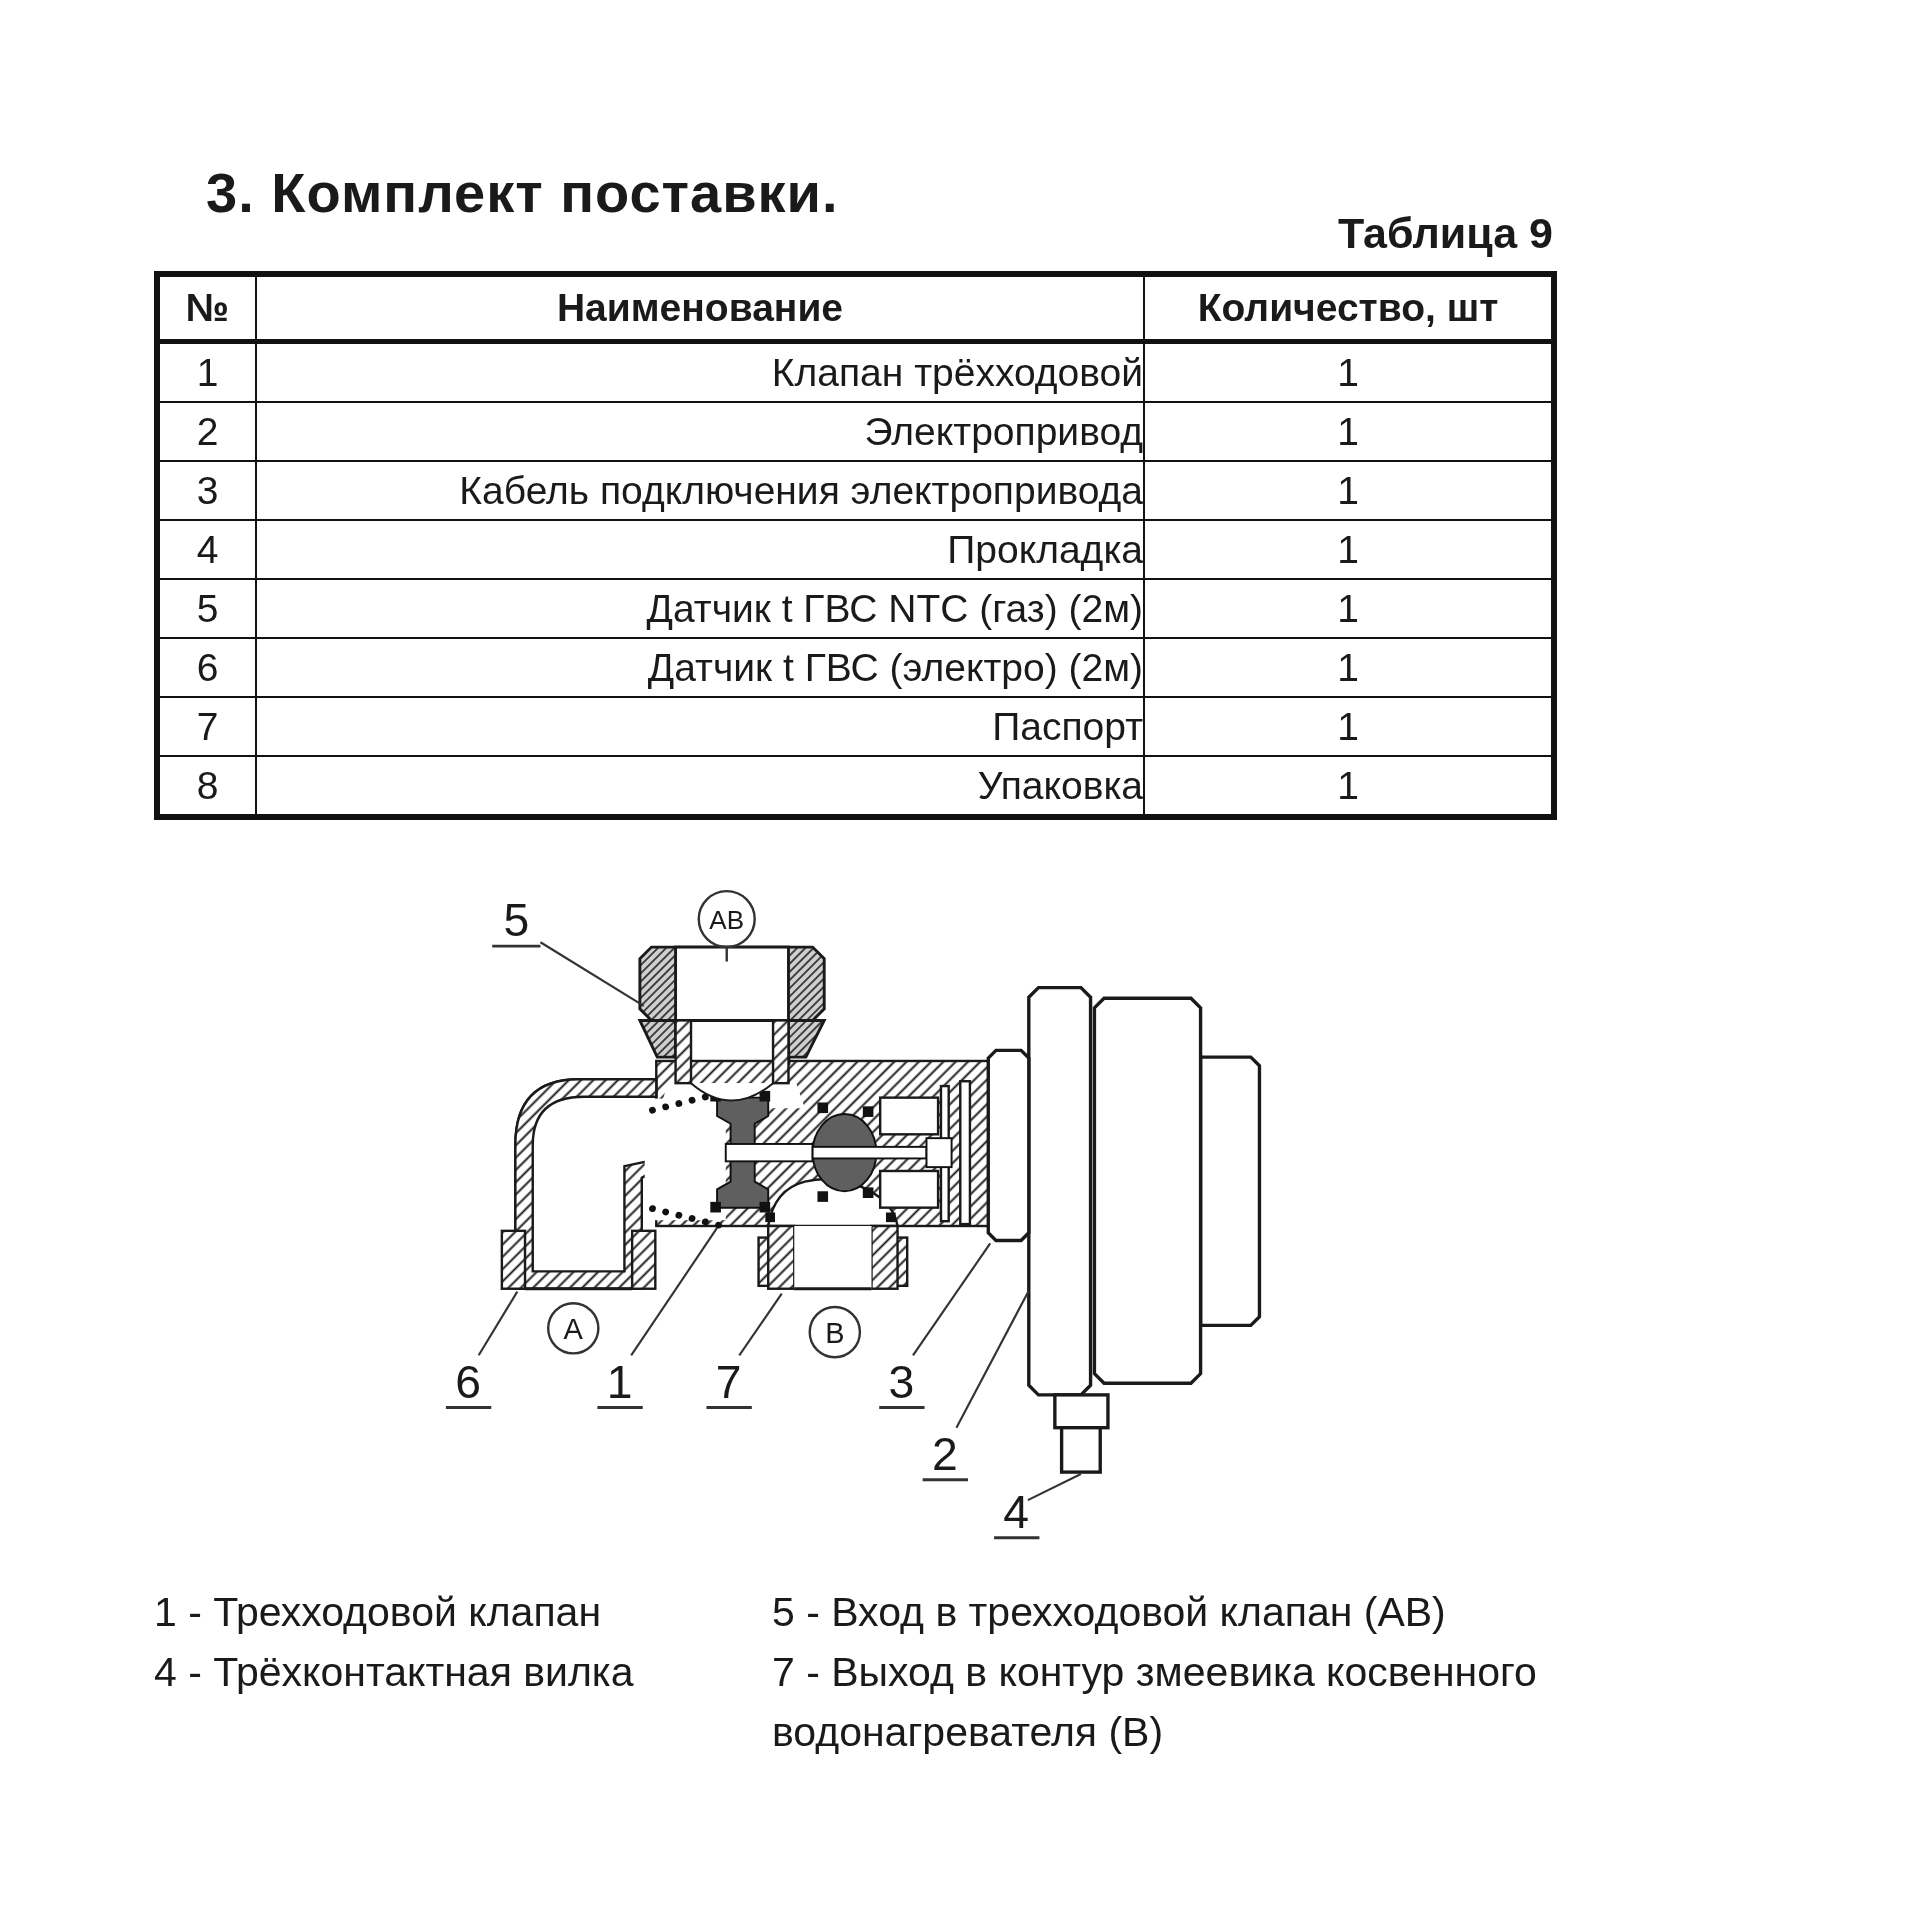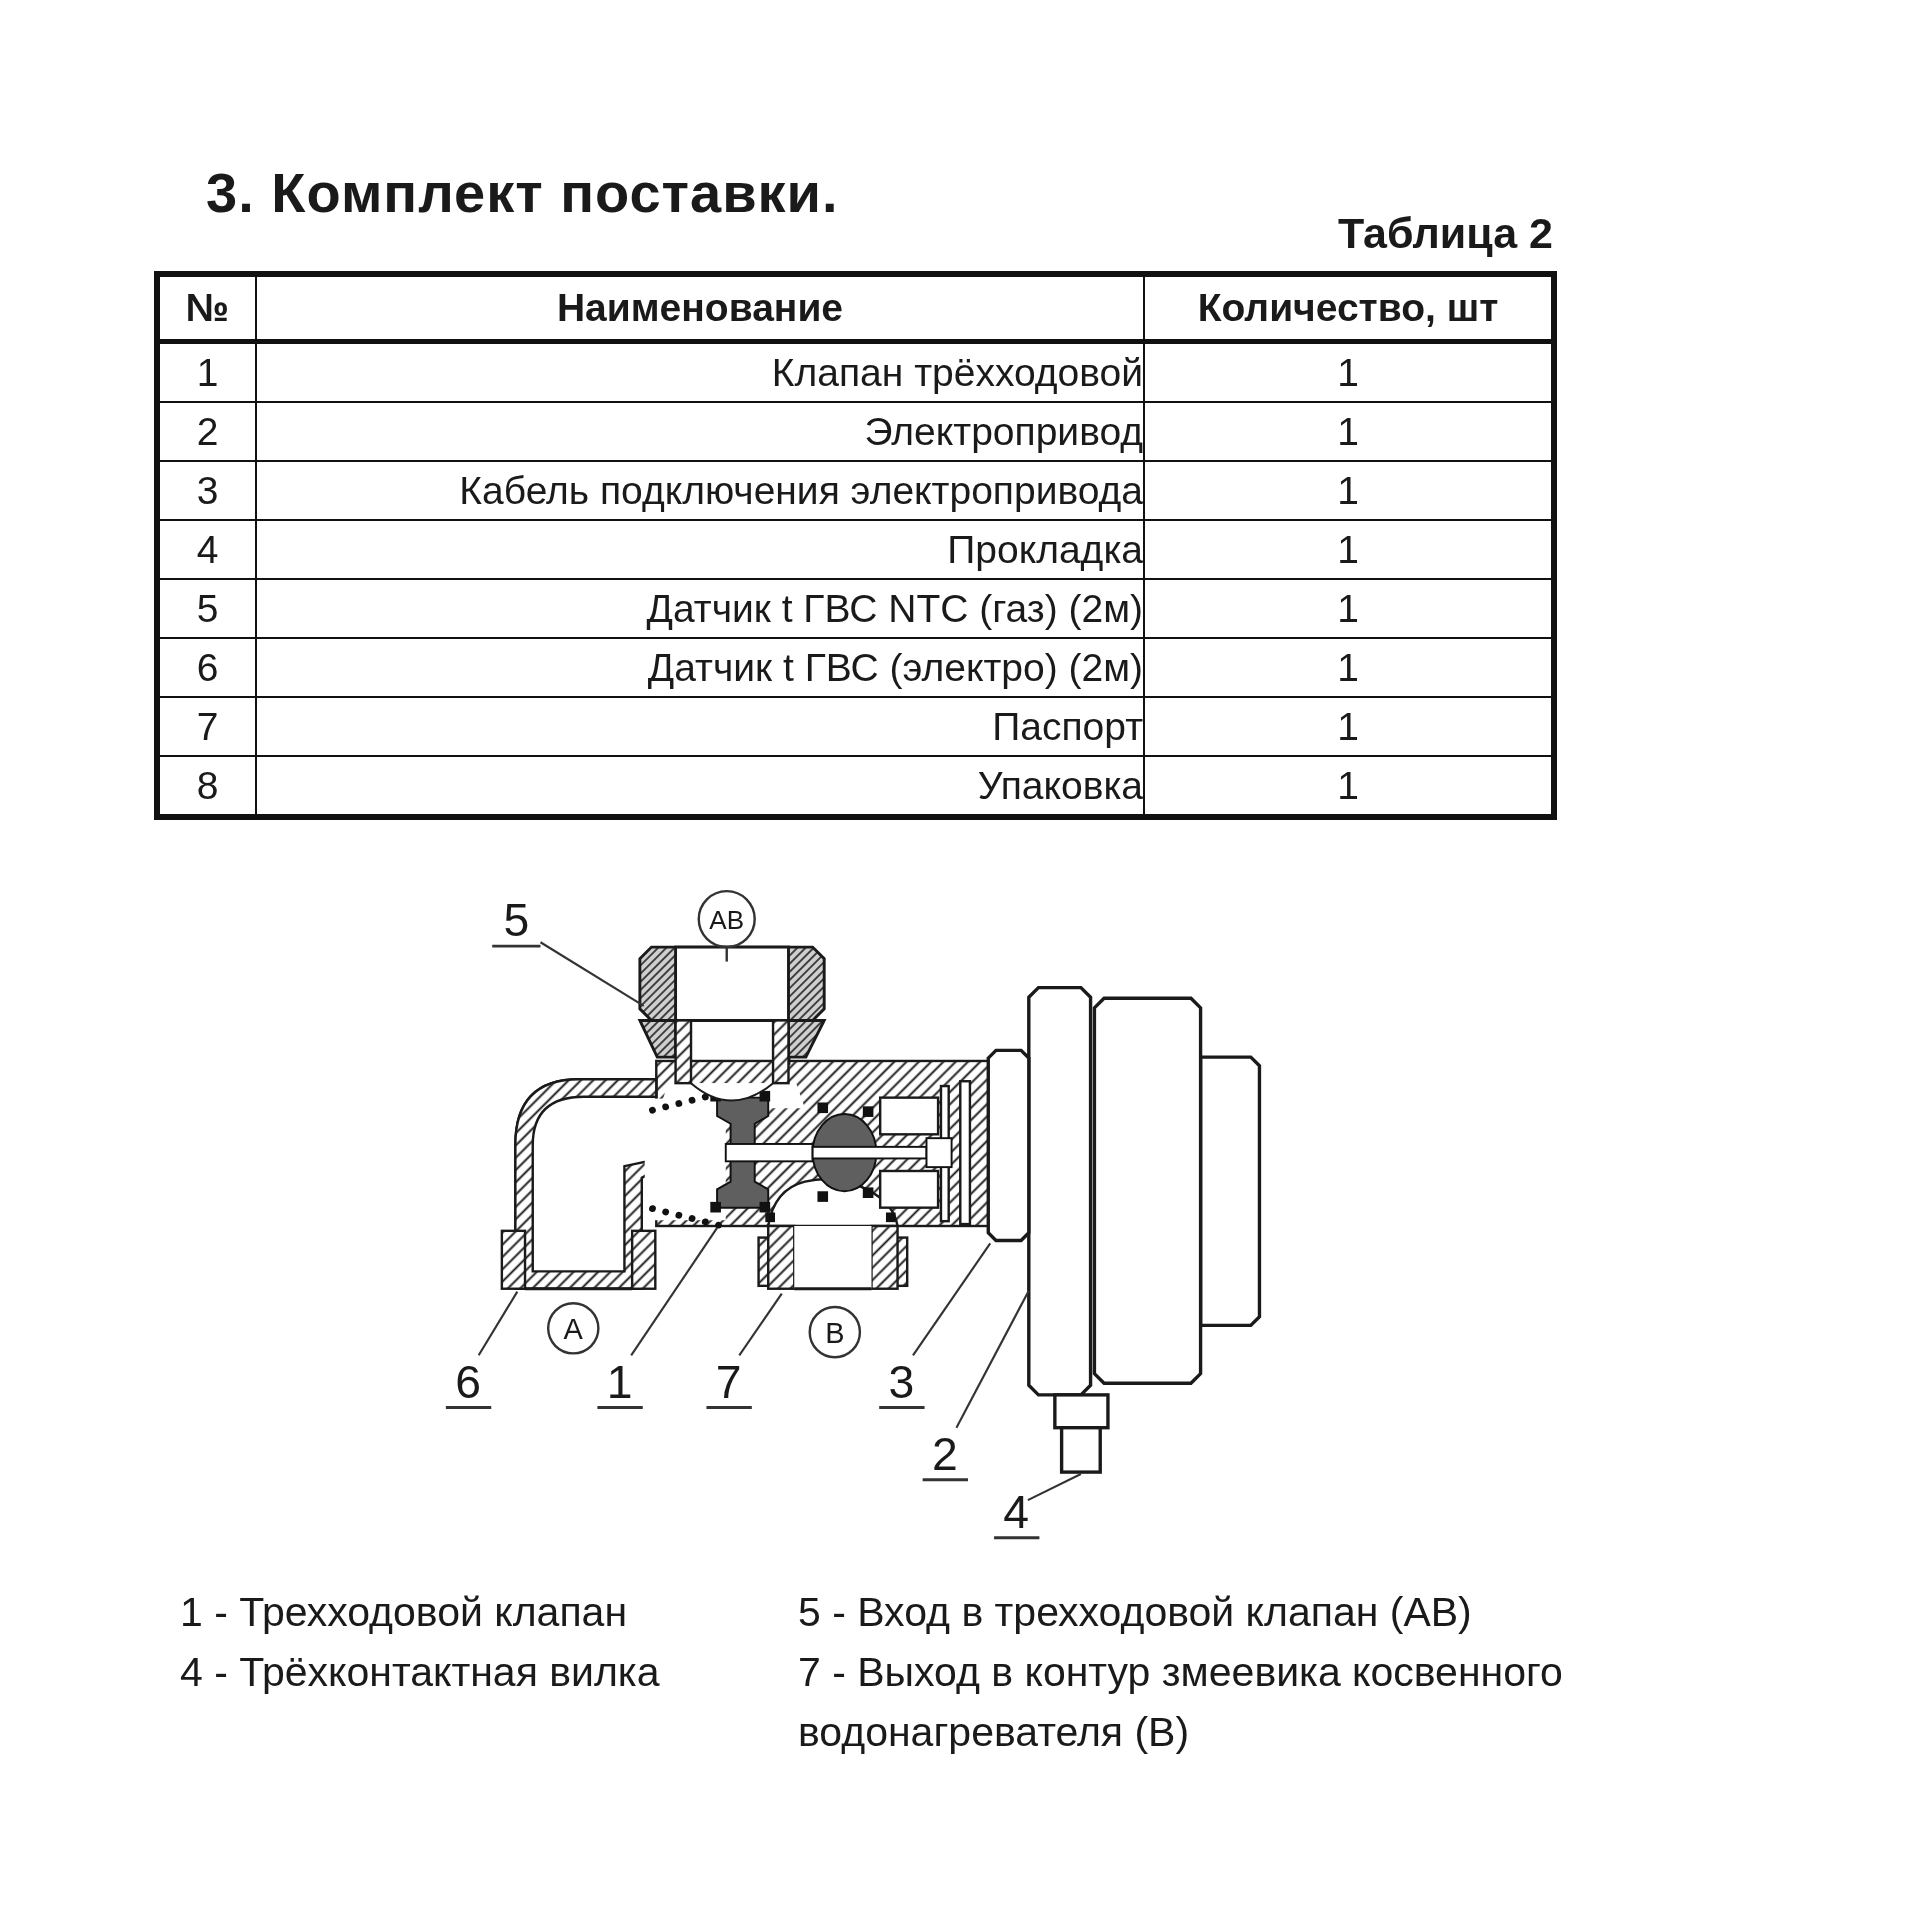--- a/index.html
+++ b/index.html
@@ -19,35 +19,35 @@
     height:62px;font-weight:bold;text-align:center;padding:0;
   }
   table.parts td{border:2.9px solid #111;height:57px;padding:0;}
   td.cell-num{text-align:center;}
   td.cell-name{text-align:right;padding-left:23px;}
   td.cell-qty{text-align:center;}
   col.c-num{width:99px}
   col.c-name{width:888px}
   col.c-qty{width:410px}
 
-  .legend-col{position:absolute;font-size:41px;line-height:60px;margin-left:26px;}
+  .legend-col{position:absolute;font-size:41px;line-height:60px;}
   .legend-left{left:154px;top:1582px;width:618px;}
   .legend-right{left:772px;top:1582px;width:772px;}
 
   .diagram{position:absolute;left:415px;top:859px;width:1023px;height:734px;}
   svg text{font-family:"Liberation Sans", sans-serif;fill:#1a1a1a;}
   .callout{font-size:48px;}
   .portlabel{font-size:30px;}
   .ablabel{font-size:27px;}
 </style>
 </head>
 <body>
 
 <div class="heading">3. Комплект поставки.</div>
-<div class="table-caption">Таблица 2</div>
+<div class="table-caption">Таблица 9</div>
 
 <table class="parts">
   <colgroup>
       <col class="c-num">
       <col class="c-name">
       <col class="c-qty">
     </colgroup>
   <thead>
     <tr>
       <th>№</th>

